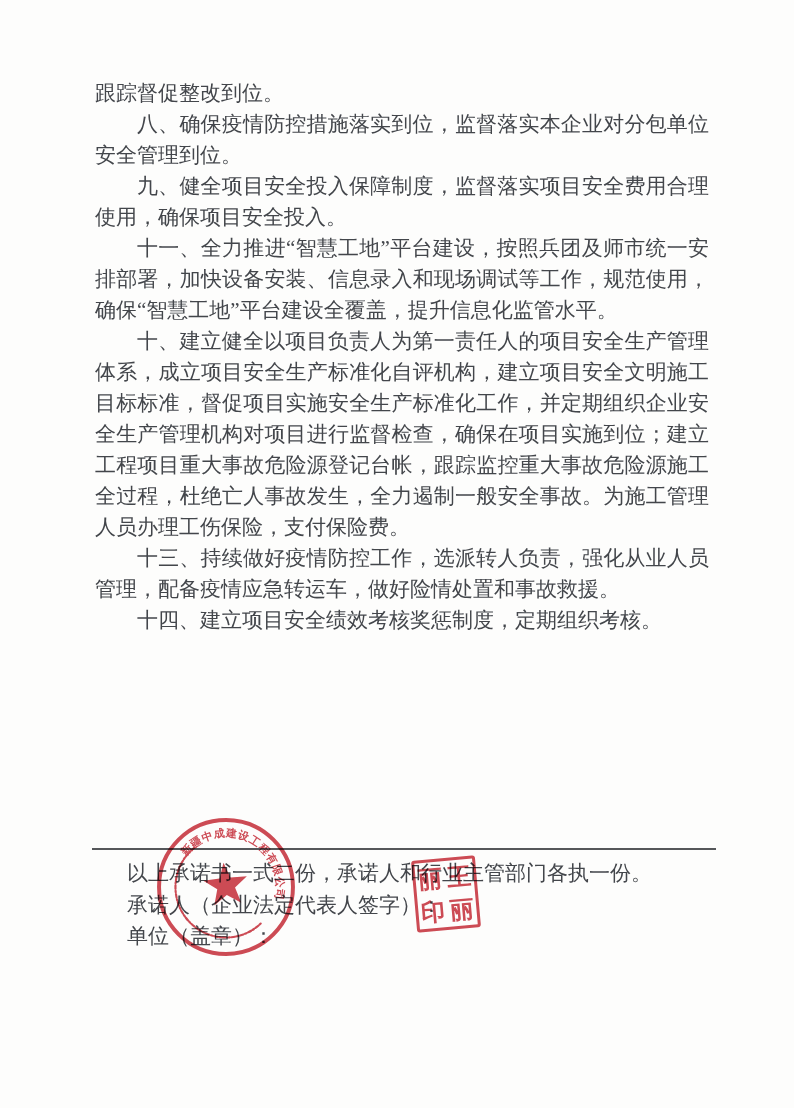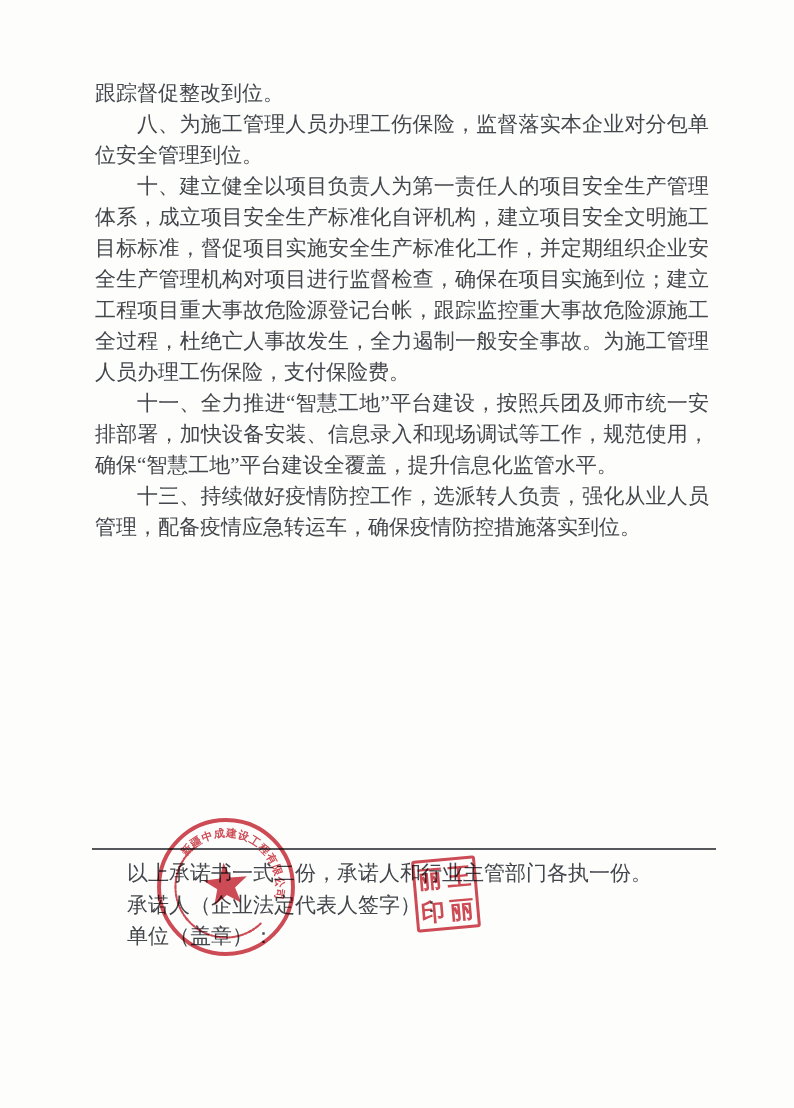--- a/index.html
+++ b/index.html
@@ -53,24 +53,26 @@
     font-family:"Liberation Serif","DejaVu Serif",serif;
   }
 </style>
 </head>
 <body>
 
 <div class="page">
 
   <div class="body-text">
     <p class="para no-indent">跟踪督促整改到位。</p>
-    <p class="para">八、为施工管理人员办理工伤保险，监督落实本企业对分包单位安全管理到位。</p>
+    <p class="para">八、确保疫情防控措施落实到位，监督落实本企业对分包单位安全管理到位。</p>
+    <p class="para">九、健全项目安全投入保障制度，监督落实项目安全费用合理使用，确保项目安全投入。</p>
+    <p class="para">十一、全力推进“智慧工地”平台建设，按照兵团及师市统一安排部署，加快设备安装、信息录入和现场调试等工作，规范使用，确保“智慧工地”平台建设全覆盖，提升信息化监管水平。</p>
     <p class="para">十、建立健全以项目负责人为第一责任人的项目安全生产管理体系，成立项目安全生产标准化自评机构，建立项目安全文明施工目标标准，督促项目实施安全生产标准化工作，并定期组织企业安全生产管理机构对项目进行监督检查，确保在项目实施到位；建立工程项目重大事故危险源登记台帐，跟踪监控重大事故危险源施工全过程，杜绝亡人事故发生，全力遏制一般安全事故。为施工管理人员办理工伤保险，支付保险费。</p>
-    <p class="para">十一、全力推进“智慧工地”平台建设，按照兵团及师市统一安排部署，加快设备安装、信息录入和现场调试等工作，规范使用，确保“智慧工地”平台建设全覆盖，提升信息化监管水平。</p>
-    <p class="para">十三、持续做好疫情防控工作，选派转人负责，强化从业人员管理，配备疫情应急转运车，确保疫情防控措施落实到位。</p>
+    <p class="para">十三、持续做好疫情防控工作，选派转人负责，强化从业人员管理，配备疫情应急转运车，做好险情处置和事故救援。</p>
+    <p class="para">十四、建立项目安全绩效考核奖惩制度，定期组织考核。</p>
   </div>
 
   <div class="divider"></div>
 
   <div class="footer">
     <p>以上承诺书一式二份，承诺人和行业主管部门各执一份。</p>
     <p>承诺人（企业法定代表人签字）：</p>
     <p>单位（盖章）：</p>
   </div>
 

